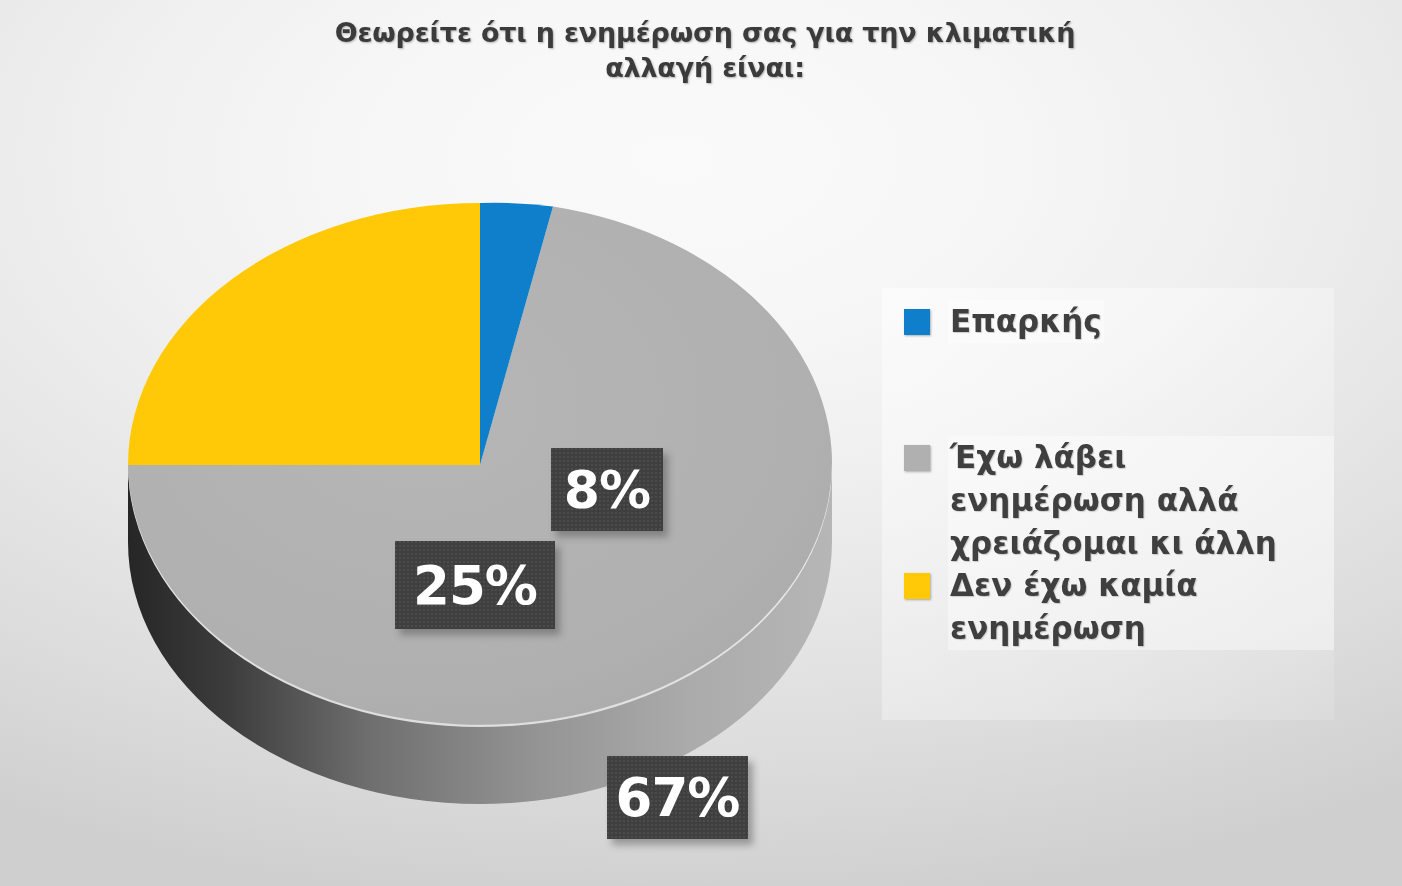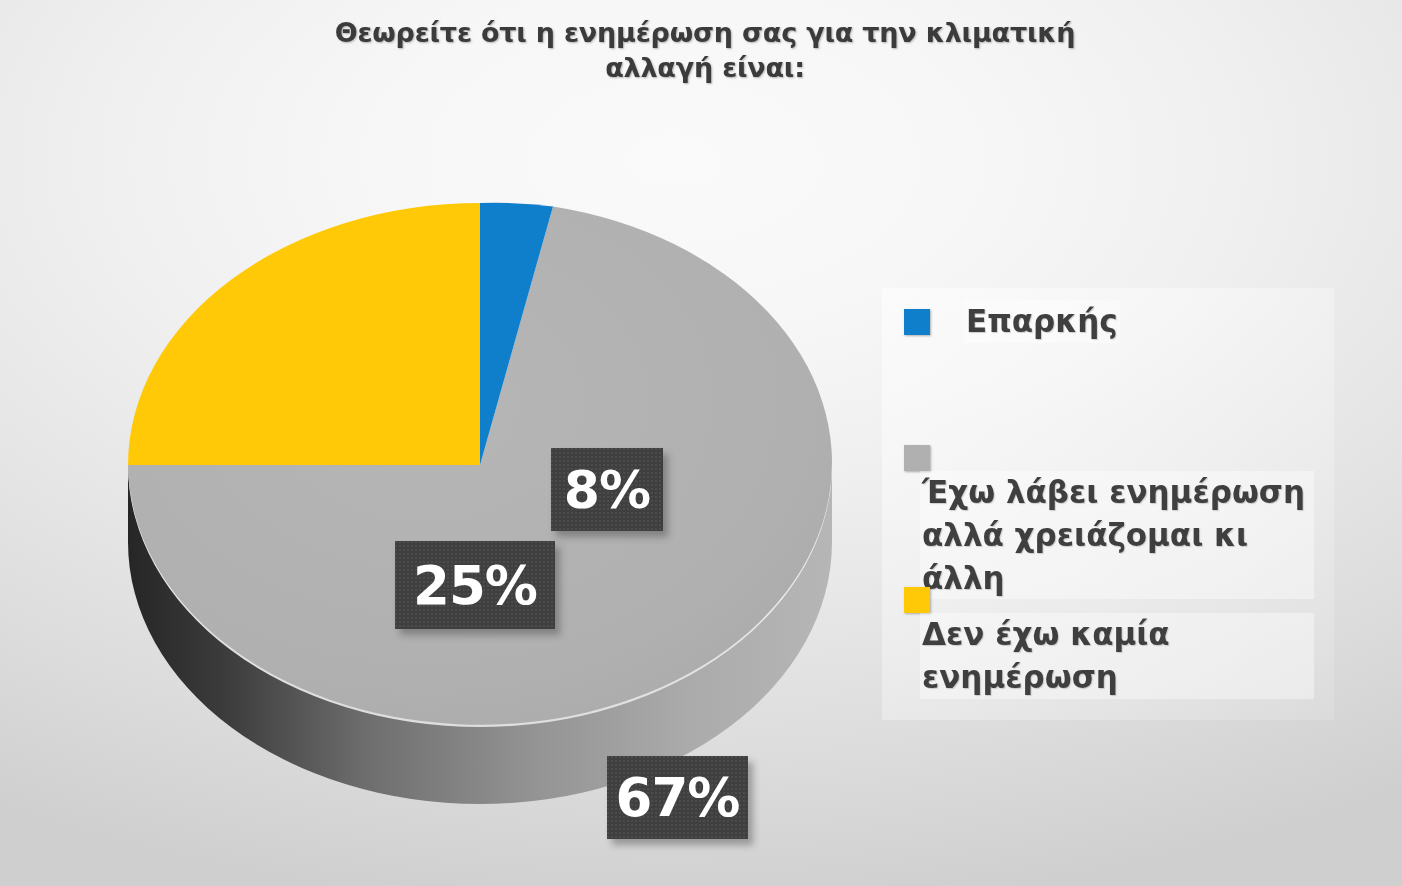--- a/index.html
+++ b/index.html
@@ -108,42 +108,41 @@
         rgba(255,255,255,0.34) 45%,
         rgba(255,255,255,0.12) 100%);
   }
   .legend-item {
     position: absolute;
     display: flex;
     align-items: flex-start;
     left: 22px;
   }
   #legend-item-0 { top: 12px; }
-  #legend-item-1 { top: 148px; flex-direction: column; }
-  #legend-item-2 { top: 290px; flex-direction: column; }
+  #legend-item-1 { top: 148px; }
+  #legend-item-2 { top: 276px; }
 
   .legend-swatch {
     width: 26px;
     height: 26px;
     flex: 0 0 26px;
     margin-top: 9px;
     margin-right: 18px;
     box-shadow: 1px 1px 2px rgba(100,100,100,0.5);
   }
   .legend-label {
     font-family: "DejaVu Sans", sans-serif;
     font-weight: bold;
     font-size: 31px;
     line-height: 1.38;
     color: #3f3f3f;
     text-shadow: 1px 1px 1px rgba(150,150,150,0.45);
     background: rgba(255,255,255,0.40);
     padding: 0 2px;
     max-width: 390px;
-    margin-left: 16px;
   }
 </style>
 </head>
 <body>
 
 <div id="slide">
 
   <div id="chart-title">Θεωρείτε ότι η ενημέρωση σας για την κλιματική
 αλλαγή είναι:</div>
 

